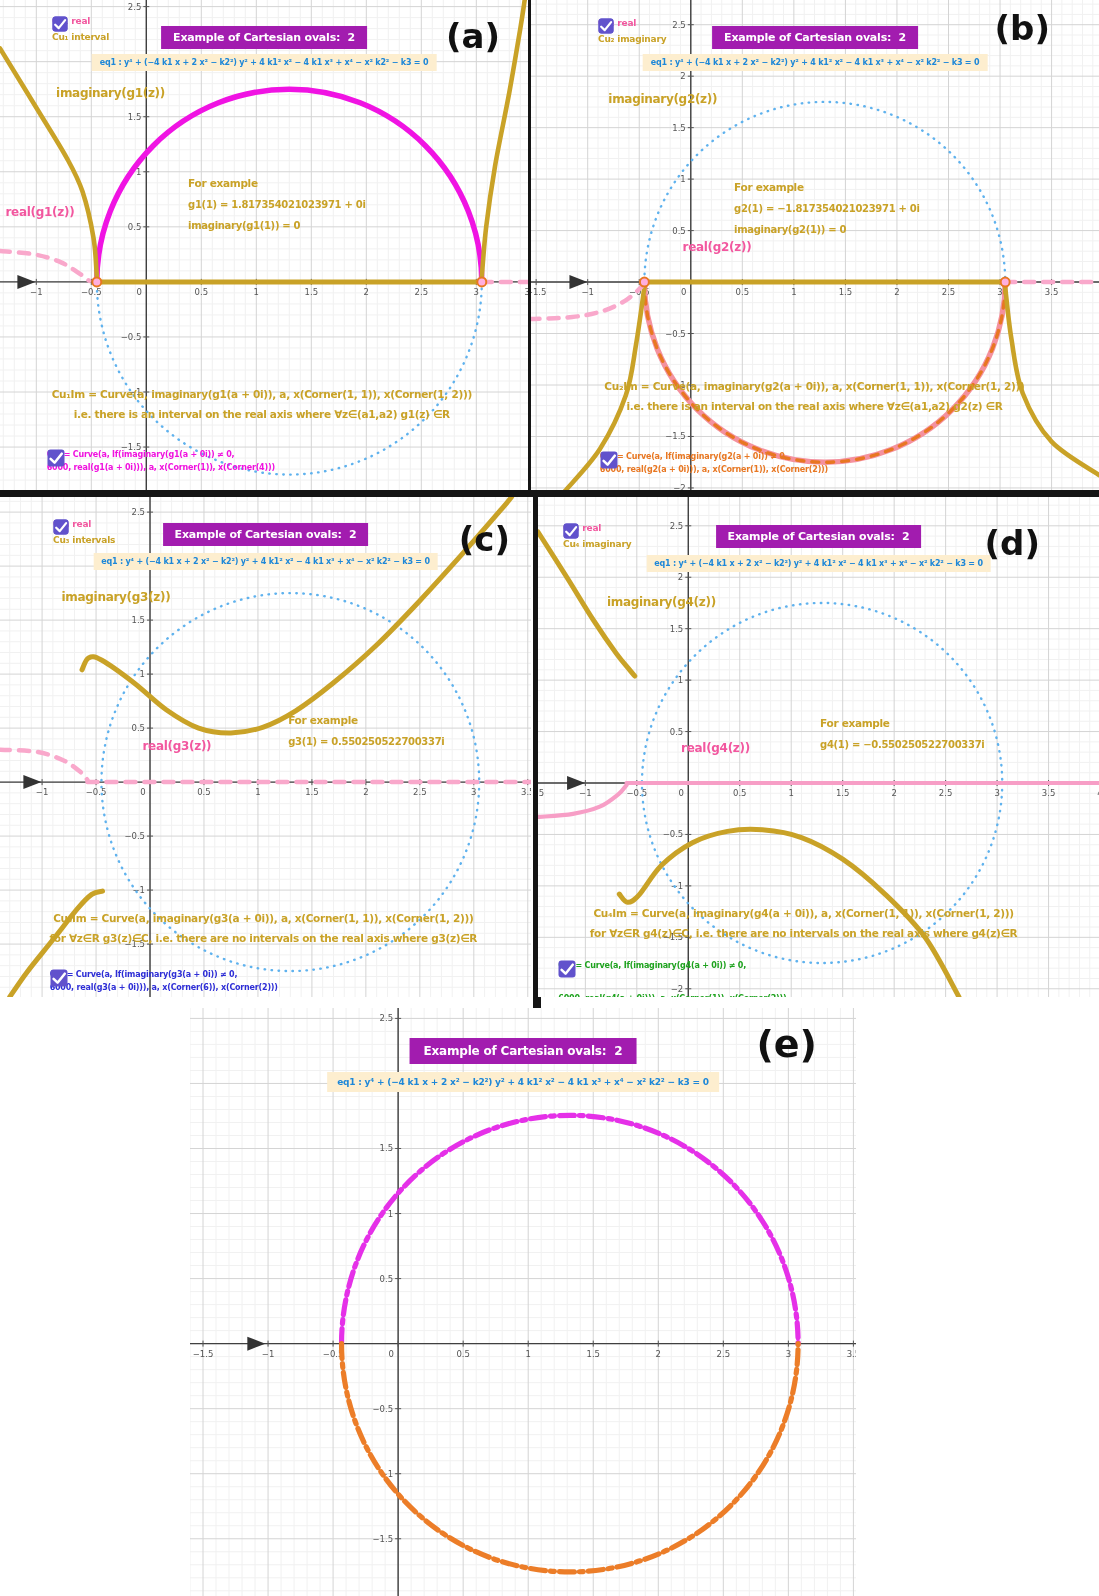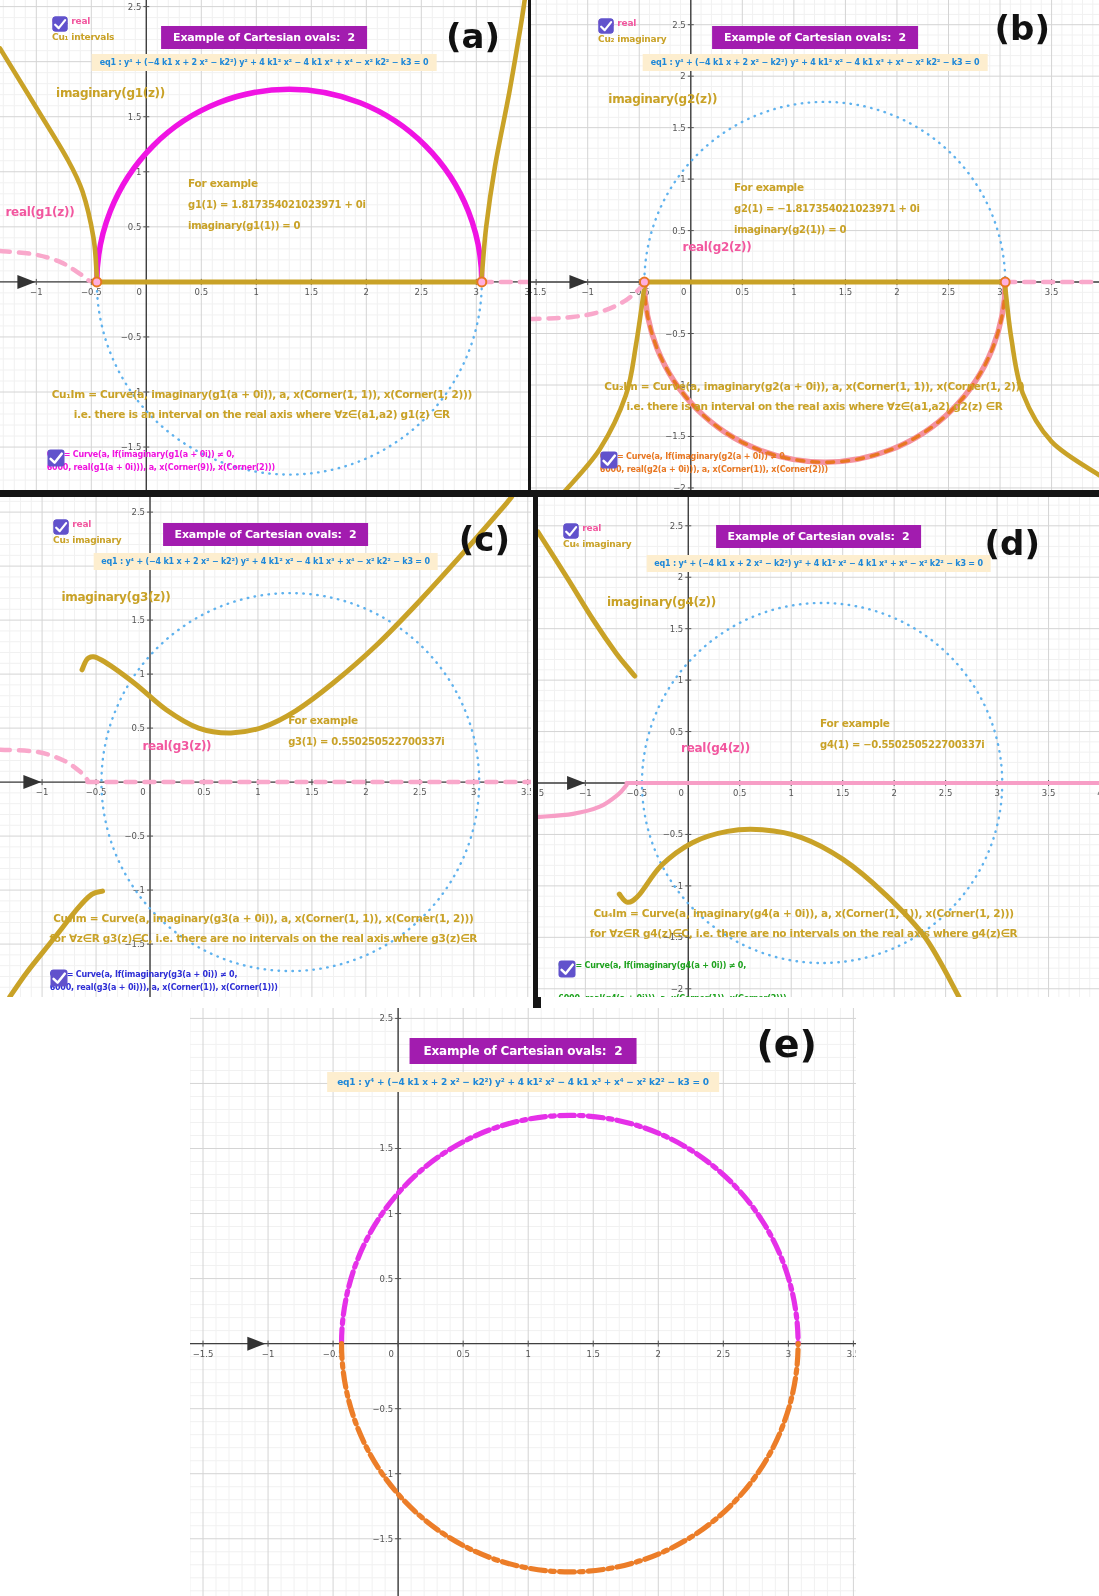--- a/index.html
+++ b/index.html
@@ -190,25 +190,25 @@
       </svg>
       <div class="ovl title-box" style="top: 26px;">Example of Cartesian ovals:  2</div>
       <div class="ovl eq-box" style="top: 54px;">eq1 : y⁴ + (−4 k1 x + 2 x² − k2²) y² + 4 k1² x² − 4 k1 x³ + x⁴ − x² k2² − k3 = 0</div>
       <div class="ovl corner" style="right: 28px; top: 16px; font-size: 34px;">(a)</div>
       <div class="ovl legend" style="left: 52px; top: 16px;"><div class="legend-row"><svg width="16" height="16" class="cb">
             <rect x="0.5" y="0.5" width="15" height="15" rx="3" fill="#6152cc"></rect>
             <path d="M3.2 8.8 L6.72 12.16 L13.12 4.16" stroke="#fff" stroke-width="2.24" fill="none" stroke-linecap="round" stroke-linejoin="round"></path>
           </svg><span class="legend-label" style="color: rgb(242, 87, 159);">Cu₁ real</span></div><div class="legend-row"><svg width="16" height="16" class="cb">
             <rect x="0.5" y="0.5" width="15" height="15" rx="3" fill="#6152cc"></rect>
             <path d="M3.2 8.8 L6.72 12.16 L13.12 4.16" stroke="#fff" stroke-width="2.24" fill="none" stroke-linecap="round" stroke-linejoin="round"></path>
-          </svg><span class="legend-label" style="color: rgb(201, 162, 39);">Cu₁ intervals</span></div></div>
+          </svg><span class="legend-label" style="color: rgb(201, 162, 39);">Cu₁ interval</span></div></div>
       <div class="ovl cudef" style="left: 46.7px; top: 449.27px;"><svg width="18" height="18" class="cb">
           <rect x="0.5" y="0.5" width="17" height="17" rx="3" fill="#6152cc"></rect>
           <path d="M3.6 9.9 L7.56 13.68 L14.76 4.68" stroke="#fff" stroke-width="2.5200000000000005" fill="none" stroke-linecap="round" stroke-linejoin="round"></path>
-        </svg><div class="cudef-lines"><div style="color: rgb(240, 17, 223);">Cu₁ = Curve(a, If(imaginary(g1(a + 0i)) ≠ 0,</div><div style="color: rgb(240, 17, 223);">6000, real(g1(a + 0i))), a, x(Corner(9)), x(Corner(2)))</div></div></div>
+        </svg><div class="cudef-lines"><div style="color: rgb(240, 17, 223);">Cu₁ = Curve(a, If(imaginary(g1(a + 0i)) ≠ 0,</div><div style="color: rgb(240, 17, 223);">6000, real(g1(a + 0i))), a, x(Corner(1)), x(Corner(4)))</div></div></div>
     </div>
     <div class="panel" style="left: 531px; top: 0px; width: 568px; height: 490px;">
       <svg width="568" height="490">
         <g stroke="#f1f1f1" stroke-width="1">
           <line x1="15.462794918330323" y1="0" x2="15.462794918330323" y2="490"></line>
           <line x1="25.771324863883848" y1="0" x2="25.771324863883848" y2="490"></line>
           <line x1="36.07985480943739" y1="0" x2="36.07985480943739" y2="490"></line>
           <line x1="46.38838475499092" y1="0" x2="46.38838475499092" y2="490"></line>
           <line x1="67.00544464609801" y1="0" x2="67.00544464609801" y2="490"></line>
           <line x1="77.31397459165154" y1="0" x2="77.31397459165154" y2="490"></line>
@@ -558,25 +558,25 @@
       </svg>
       <div class="ovl title-box" style="top: 26px;">Example of Cartesian ovals:  2</div>
       <div class="ovl eq-box" style="top: 56px;">eq1 : y⁴ + (−4 k1 x + 2 x² − k2²) y² + 4 k1² x² − 4 k1 x³ + x⁴ − x² k2² − k3 = 0</div>
       <div class="ovl corner" style="right: 21px; top: 22px; font-size: 34px;">(c)</div>
       <div class="ovl legend" style="left: 53px; top: 22px;"><div class="legend-row"><svg width="16" height="16" class="cb">
             <rect x="0.5" y="0.5" width="15" height="15" rx="3" fill="#6152cc"></rect>
             <path d="M3.2 8.8 L6.72 12.16 L13.12 4.16" stroke="#fff" stroke-width="2.24" fill="none" stroke-linecap="round" stroke-linejoin="round"></path>
           </svg><span class="legend-label" style="color: rgb(242, 87, 159);">Cu₃ real</span></div><div class="legend-row"><svg width="16" height="16" class="cb">
             <rect x="0.5" y="0.5" width="15" height="15" rx="3" fill="#6152cc"></rect>
             <path d="M3.2 8.8 L6.72 12.16 L13.12 4.16" stroke="#fff" stroke-width="2.24" fill="none" stroke-linecap="round" stroke-linejoin="round"></path>
-          </svg><span class="legend-label" style="color: rgb(201, 162, 39);">Cu₃ imaginary</span></div></div>
+          </svg><span class="legend-label" style="color: rgb(201, 162, 39);">Cu₃ intervals</span></div></div>
       <div class="ovl cudef" style="left: 49.628px; top: 471.721px;"><svg width="18" height="18" class="cb">
           <rect x="0.5" y="0.5" width="17" height="17" rx="3" fill="#6152cc"></rect>
           <path d="M3.6 9.9 L7.56 13.68 L14.76 4.68" stroke="#fff" stroke-width="2.5200000000000005" fill="none" stroke-linecap="round" stroke-linejoin="round"></path>
-        </svg><div class="cudef-lines"><div style="color: rgb(45, 45, 214);">Cu₃ = Curve(a, If(imaginary(g3(a + 0i)) ≠ 0,</div><div style="color: rgb(45, 45, 214);">6000, real(g3(a + 0i))), a, x(Corner(1)), x(Corner(1)))</div></div></div>
+        </svg><div class="cudef-lines"><div style="color: rgb(45, 45, 214);">Cu₃ = Curve(a, If(imaginary(g3(a + 0i)) ≠ 0,</div><div style="color: rgb(45, 45, 214);">6000, real(g3(a + 0i))), a, x(Corner(6)), x(Corner(2)))</div></div></div>
     </div>
     <div class="panel" style="left: 538px; top: 497px; width: 561px; height: 500px;">
       <svg width="561" height="500">
         <g stroke="#f1f1f1" stroke-width="1">
           <line x1="6.176146788990831" y1="0" x2="6.176146788990831" y2="500"></line>
           <line x1="16.469724770642195" y1="0" x2="16.469724770642195" y2="500"></line>
           <line x1="26.763302752293576" y1="0" x2="26.763302752293576" y2="500"></line>
           <line x1="37.05688073394494" y1="0" x2="37.05688073394494" y2="500"></line>
           <line x1="57.6440366972477" y1="0" x2="57.6440366972477" y2="500"></line>
           <line x1="67.93761467889907" y1="0" x2="67.93761467889907" y2="500"></line>

